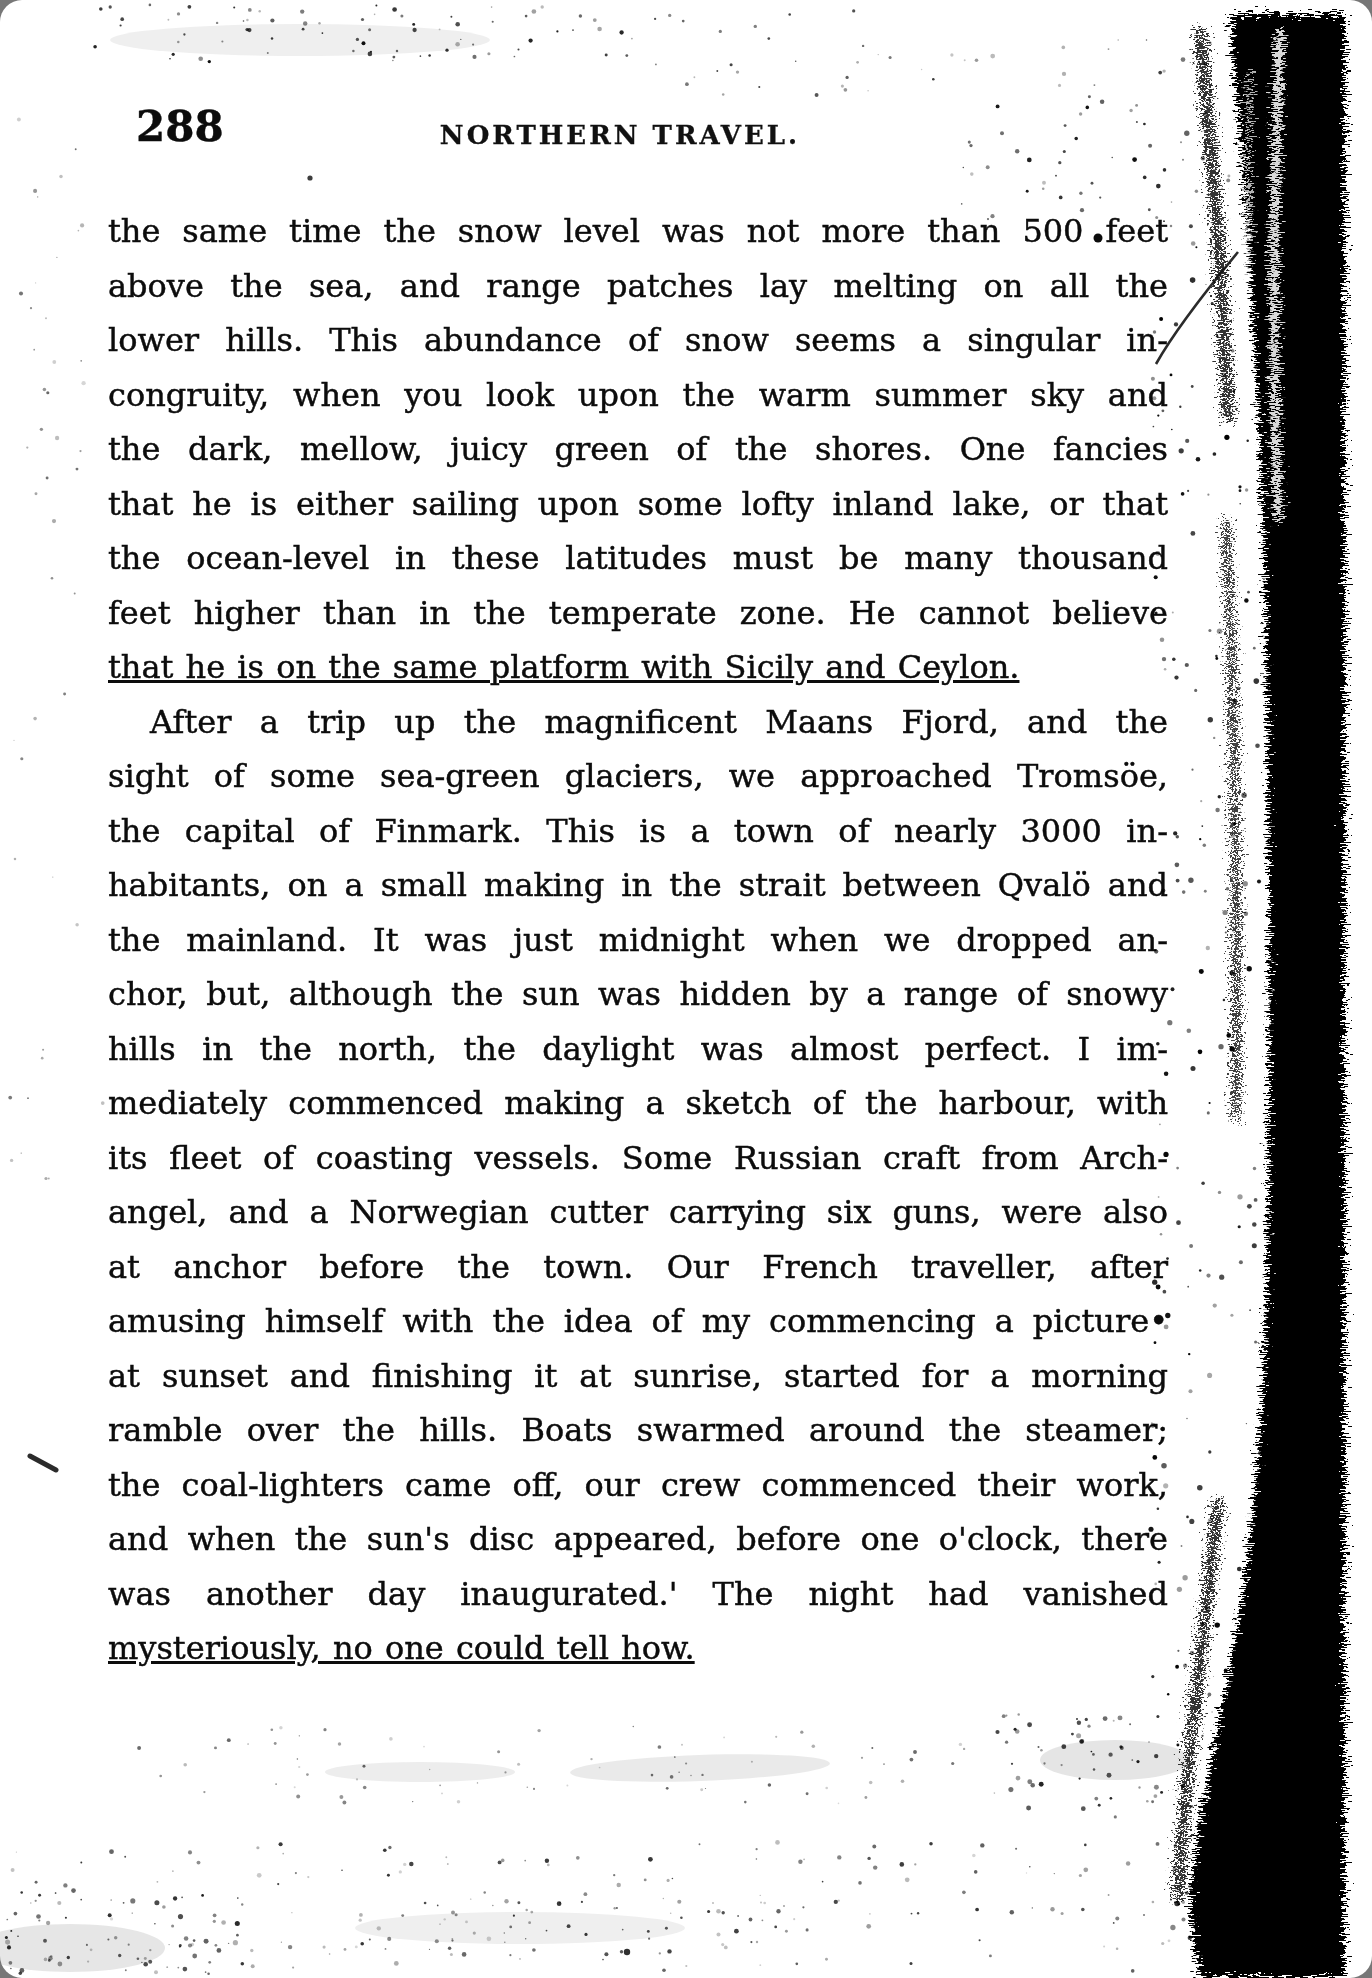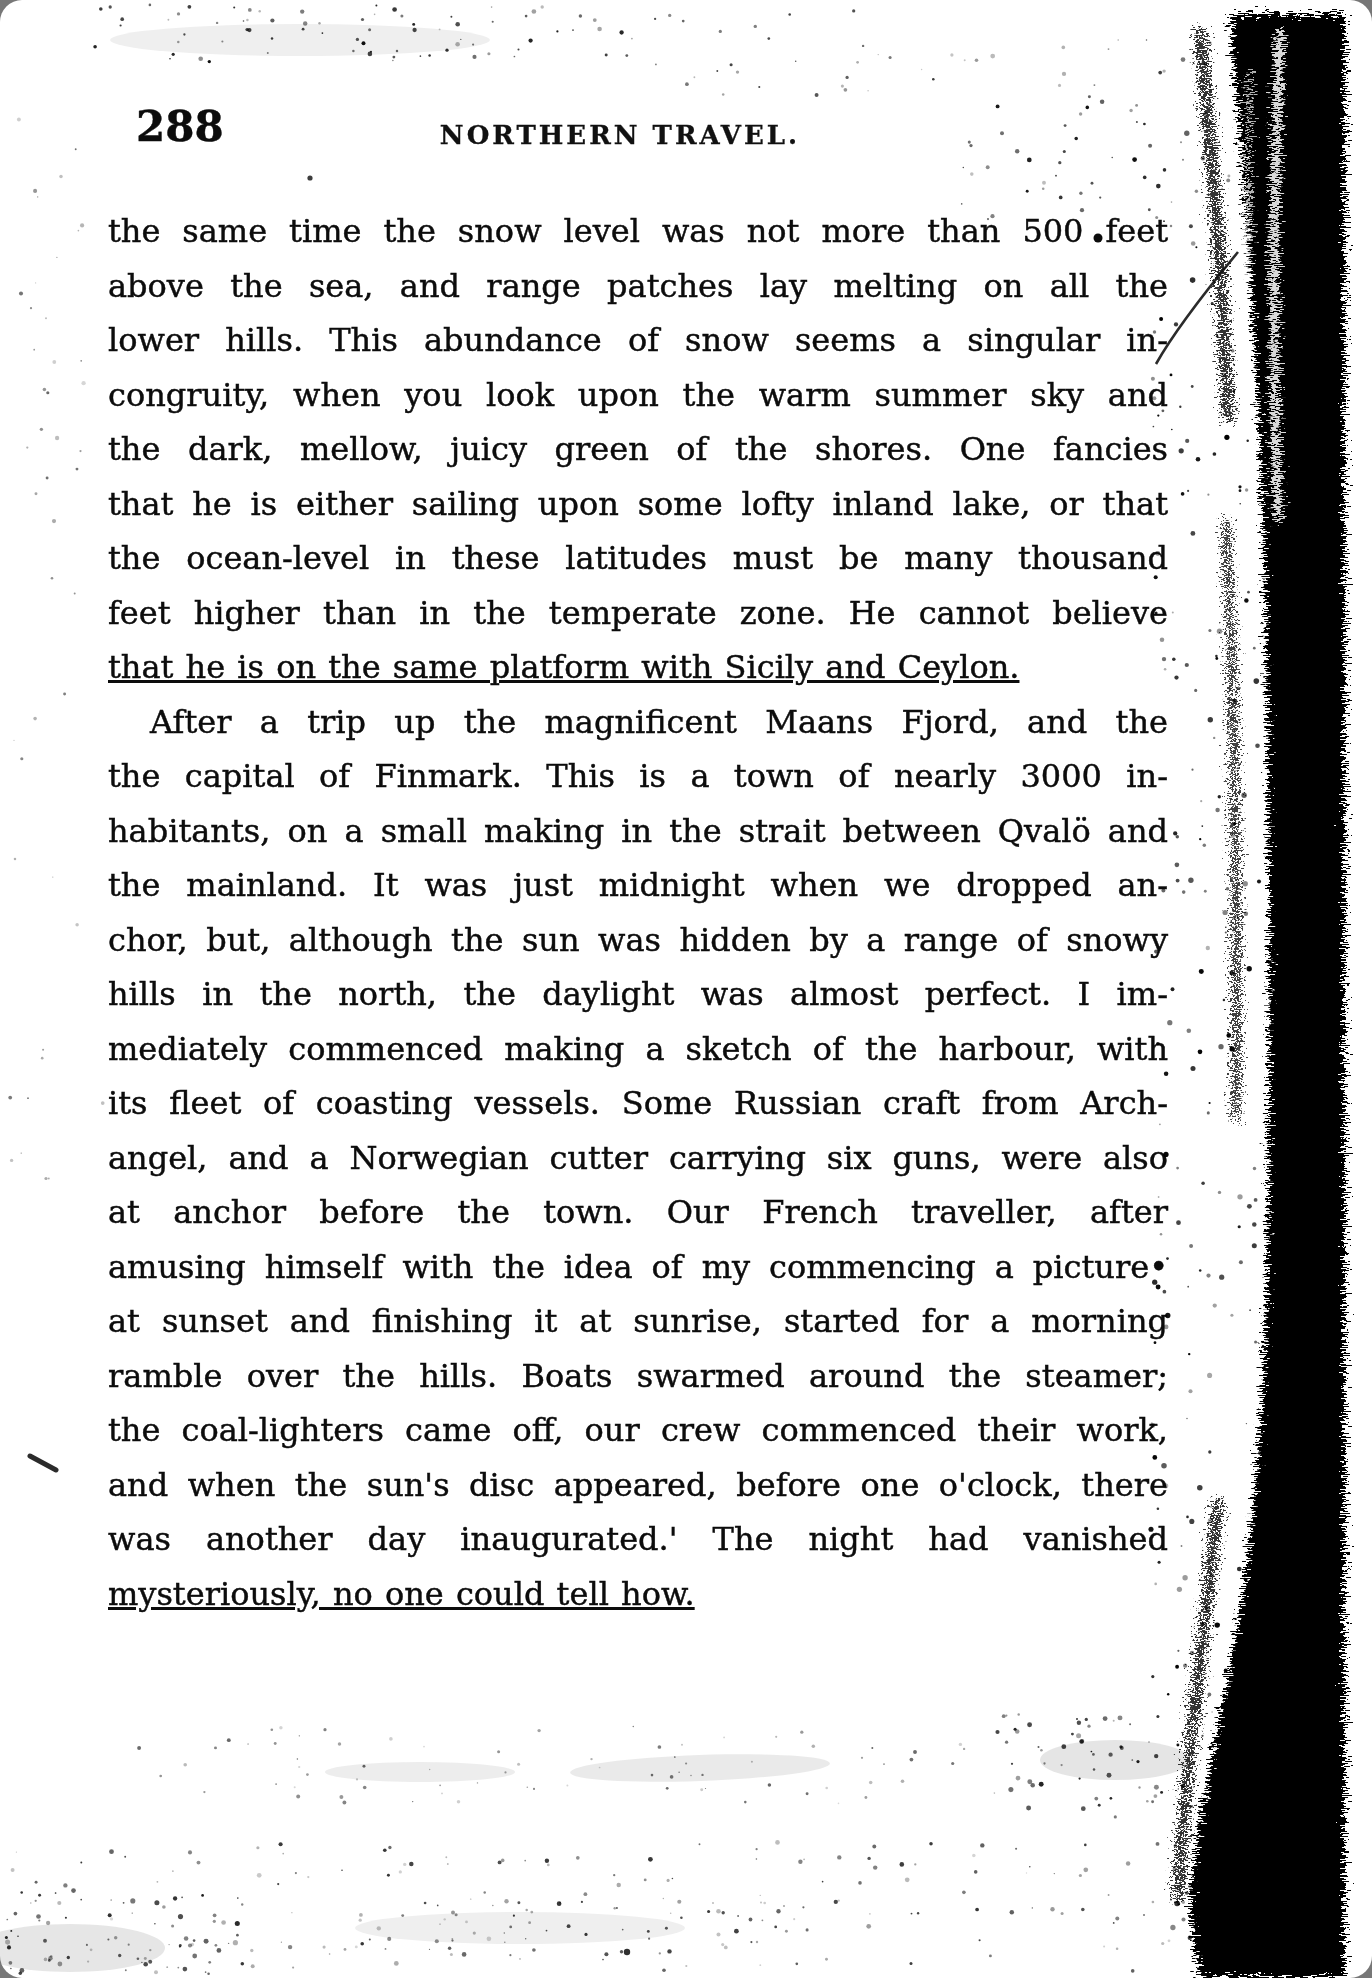--- a/index.html
+++ b/index.html
@@ -58,20 +58,21 @@
     <div class="line">the same time the snow level was not more than 500 feet</div>
     <div class="line">above the sea, and range patches lay melting on all the</div>
     <div class="line">lower hills. This abundance of snow seems a singular in-</div>
     <div class="line">congruity, when you look upon the warm summer sky and</div>
     <div class="line">the dark, mellow, juicy green of the shores. One fancies</div>
     <div class="line">that he is either sailing upon some lofty inland lake, or that</div>
     <div class="line">the ocean-level in these latitudes must be many thousand</div>
     <div class="line">feet higher than in the temperate zone. He cannot believe</div>
     <div class="line para-end">that he is on the same platform with Sicily and Ceylon.</div>
     <div class="line indent">After a trip up the magnificent Maans Fjord, and the</div>
+    <div class="line">sight of some sea-green glaciers, we approached Tromsöe,</div>
     <div class="line">the capital of Finmark. This is a town of nearly 3000 in-</div>
     <div class="line">habitants, on a small making in the strait between Qvalö and</div>
     <div class="line">the mainland. It was just midnight when we dropped an-</div>
     <div class="line">chor, but, although the sun was hidden by a range of snowy</div>
     <div class="line">hills in the north, the daylight was almost perfect. I im-</div>
     <div class="line">mediately commenced making a sketch of the harbour, with</div>
     <div class="line">its fleet of coasting vessels. Some Russian craft from Arch-</div>
     <div class="line">angel, and a Norwegian cutter carrying six guns, were also</div>
     <div class="line">at anchor before the town. Our French traveller, after</div>
     <div class="line">amusing himself with the idea of my commencing a picture•</div>

